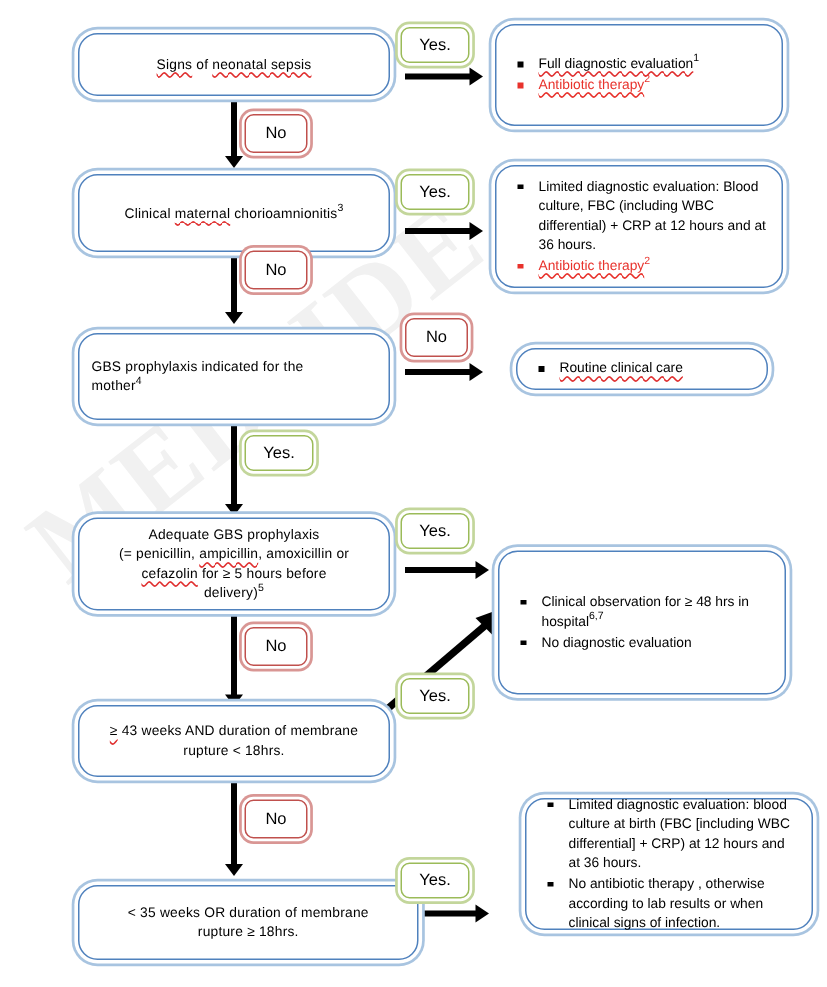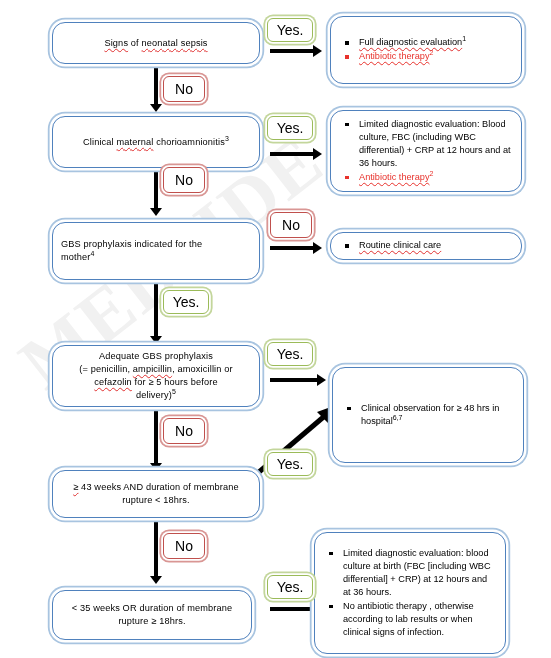--- a/index.html
+++ b/index.html
@@ -112,21 +112,21 @@
   
   .chip {
     position: absolute;
     box-sizing: border-box;
     background: #ffffff;
     border-radius: 6px;
     z-index: 5;
     display: flex;
     align-items: center;
     justify-content: center;
-    font-size: 14px;
+    font-size: 11px;
     color: #000000;
   }
   .chip.yes {
     border: 1.4px solid #9bbb59;
     box-shadow: 0 0 0 1.8px #ffffff, 0 0 0 3.6px #c3d69b;
   }
   .chip.no {
     border: 1.4px solid #c0504d;
     box-shadow: 0 0 0 1.8px #ffffff, 0 0 0 3.6px #d99694;
   }
@@ -245,21 +245,21 @@
       </div>
     </div>
   </div>
 
   <div class="chip no" style="left:270px; top:212px; width:42px; height:26px;">
     <span>No</span>
   </div>
   <div class="hline" style="left:270px; top:246px; width:44px;"></div>
   <div class="harrow" style="left:313px; top:242px;"></div>
 
-  <div class="node left" style="left:330px; top:232px; width:192px; height:28px;">
+  <div class="node left" style="left:344px; top:232px; width:168px; height:28px;">
     <div class="node-inner" style="padding:4px 8px;">
       <ul class="blist">
         <li>
           <span class="sq">Routine clinical care</span>
         </li>
       </ul>
     </div>
   </div>
 
   <div class="vline" style="left:154px; top:282px; height:56px;"></div>
@@ -284,20 +284,23 @@
   </div>
   <div class="hline" style="left:270px; top:378px; width:48px;"></div>
   <div class="harrow" style="left:317px; top:374px;"></div>
 
   <div class="node left" style="left:332px; top:367px; width:192px; height:96px;">
     <div class="node-inner">
       <ul class="blist">
         <li>
           <span>Clinical observation for ≥ 48 hrs in hospital</span><sup>6,7</sup>
         </li>
+        <li>
+          <span>No diagnostic evaluation</span>
+        </li>
       </ul>
     </div>
   </div>
 
   <div class="vline" style="left:154px; top:409px; height:56px;"></div>
   <div class="varrow" style="left:150px; top:463px;"></div>
   <div class="chip no" style="left:163px; top:418px; width:42px; height:26px;">
     <span>No</span>
   </div>
 
@@ -318,36 +321,36 @@
   <div class="chip yes" style="left:267px; top:452px; width:46px; height:24px;">
     <span>Yes.</span>
   </div>
 
   <div class="vline" style="left:154px; top:520px; height:58px;"></div>
   <div class="varrow" style="left:150px; top:576px;"></div>
   <div class="chip no" style="left:163px; top:533px; width:42px; height:26px;">
     <span>No</span>
   </div>
 
-  <div class="node center" style="left:52px; top:590px; width:200px; height:50px;">
+  <div class="node center" style="left:52px; top:590px; width:227px; height:50px;">
     <div class="node-inner">
       <div class="ntext">
         <span>&lt; 35 weeks OR duration of membrane</span><br>
         <span>rupture  ≥ 18hrs.</span>
       </div>
     </div>
   </div>
 
   <div class="chip yes" style="left:267px; top:575px; width:46px; height:24px;">
     <span>Yes.</span>
   </div>
   <div class="hline" style="left:270px; top:607px; width:48px;"></div>
   <div class="harrow" style="left:317px; top:603px;"></div>
 
-  <div class="node left" style="left:314px; top:532px; width:192px; height:122px;">
+  <div class="node left" style="left:350px; top:532px; width:192px; height:88px;">
     <div class="node-inner">
       <ul class="blist">
         <li>
           <span>Limited diagnostic evaluation: blood culture at birth (FBC [including WBC differential] + CRP) at 12 hours and at 36 hours.</span>
         </li>
         <li>
           <span>No antibiotic therapy , otherwise according to lab results or when clinical signs of infection.</span>
         </li>
       </ul>
     </div>

